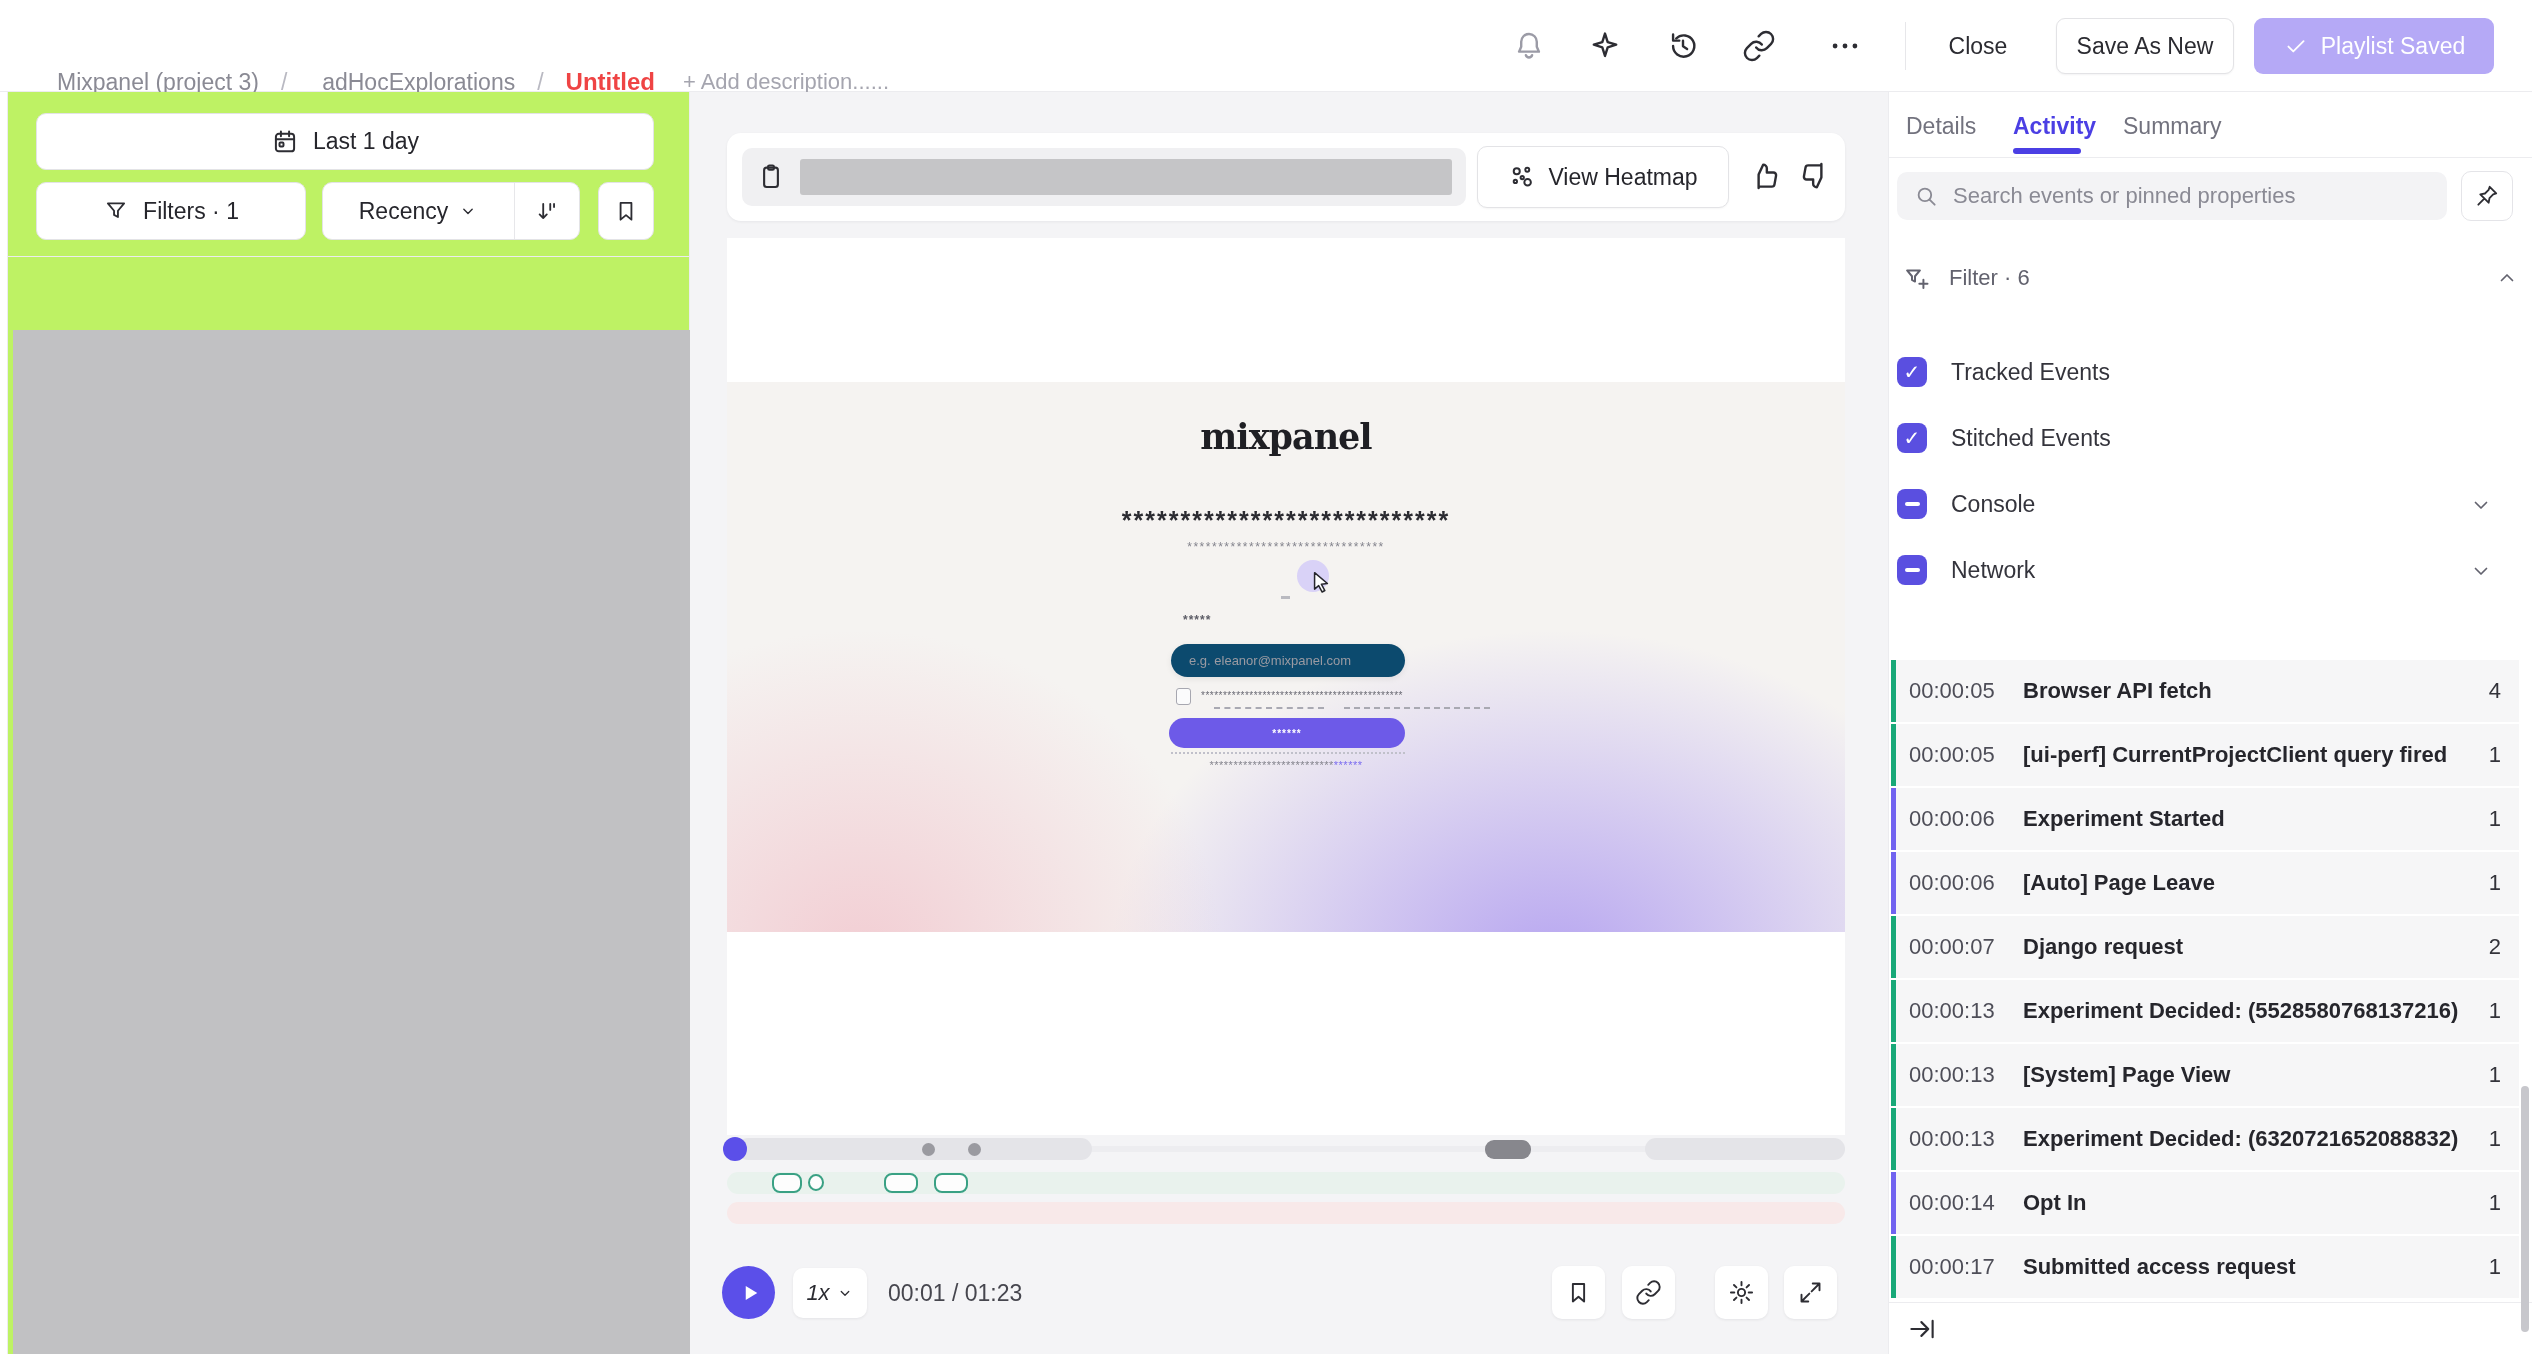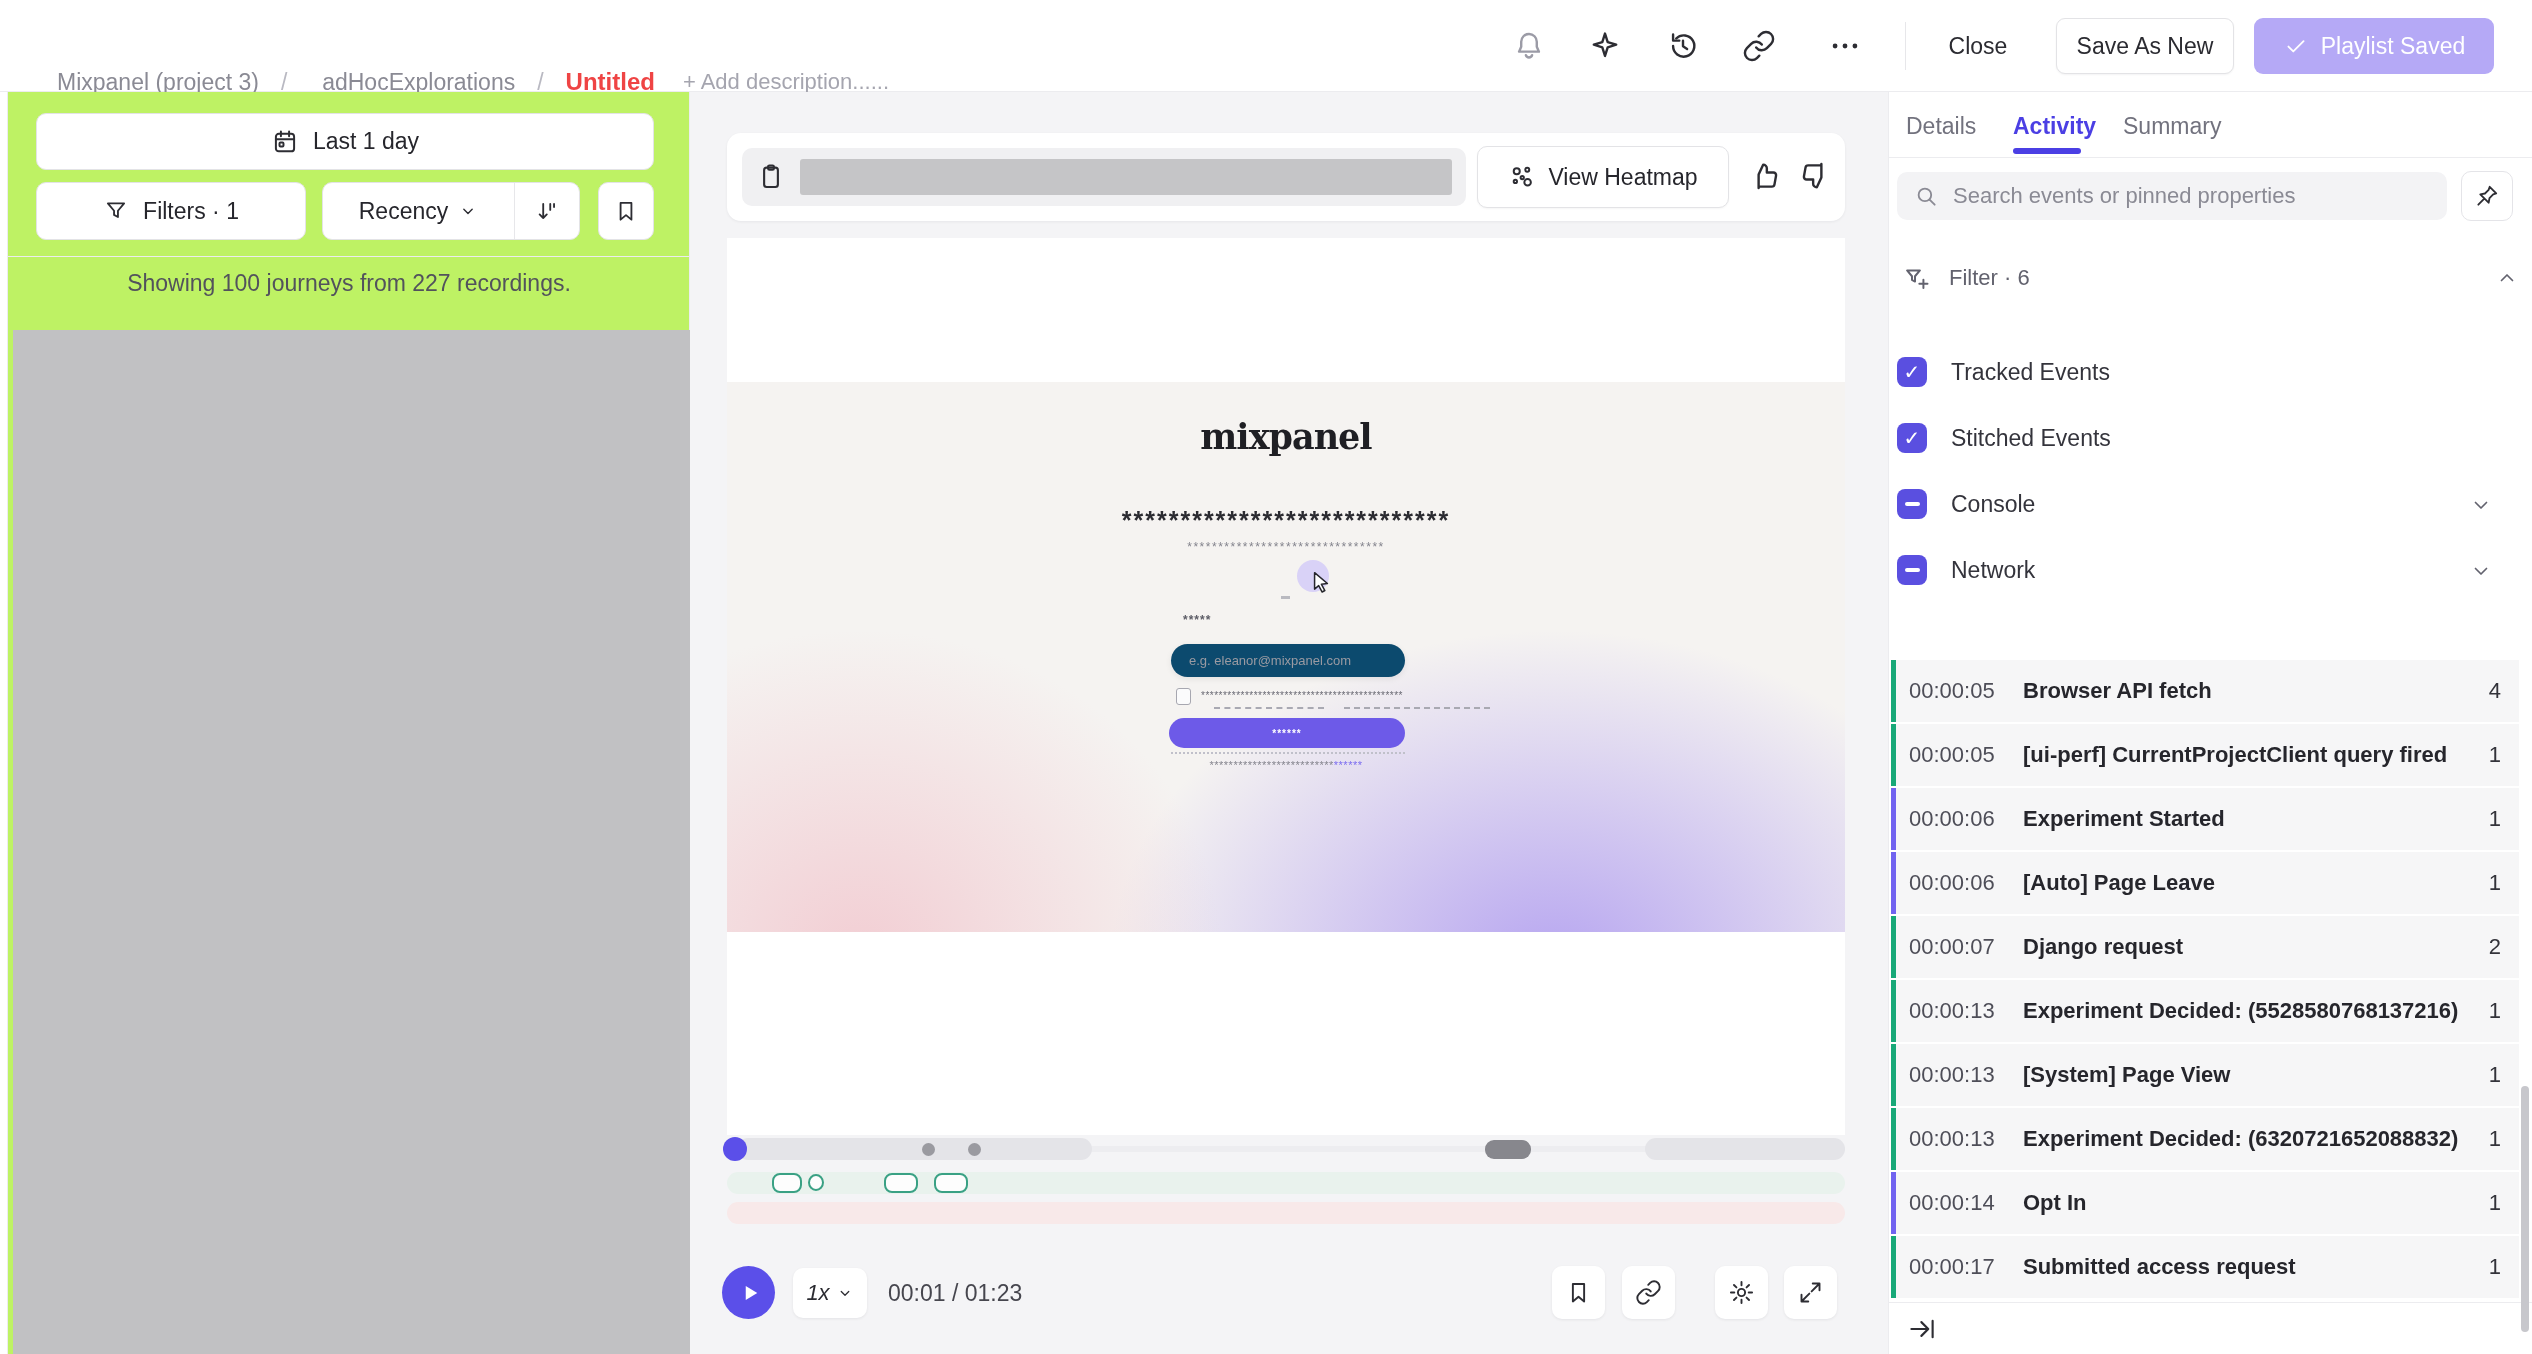--- a/index.html
+++ b/index.html
@@ -212,21 +212,20 @@
       </div>
     </div>
 
     <div class="bm-btn">
       <svg class="ico" viewBox="0 0 24 24" width="26" height="26">
           <path d="M7 4.5h10V20l-5-4.2L7 20z"></path>
         </svg>
     </div>
 
     <div class="sb-divider"></div>
-    <div class="showing">Showing 100 journeys from 227 recordings.</div>
     <div class="redacted-list"></div>
   </div>
 
   <div class="center">
 
     <div class="url-card">
       <div class="url-well">
         <svg class="ico" viewBox="0 0 24 24" width="30" height="30">
           <rect x="6.5" y="4.5" width="11" height="15.5" rx="2"></rect>
             <rect x="9.7" y="2.8" width="4.6" height="3.4" rx="1"></rect>

